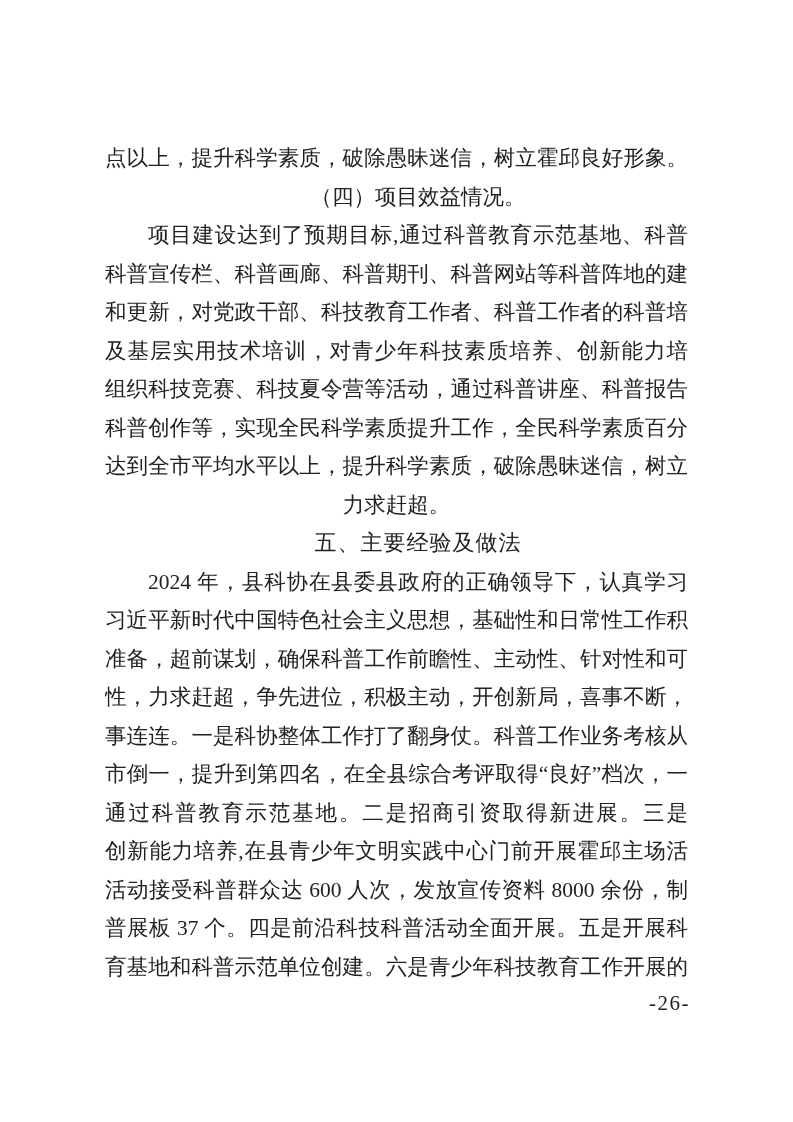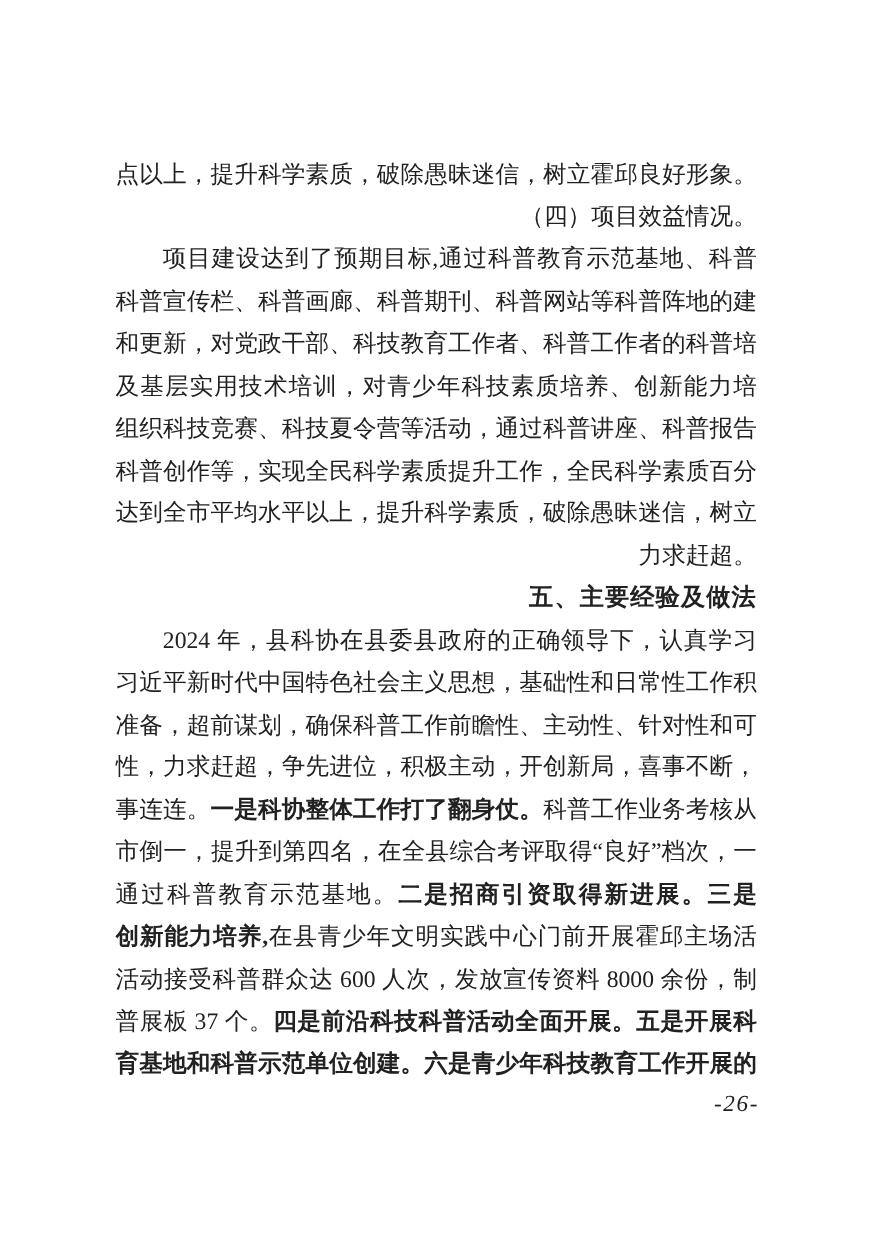--- a/index.html
+++ b/index.html
@@ -21,47 +21,46 @@
     left: 105px;
     top: 139px;
     width: 583px;
   }
   .line {
     font-size: 21.5px;
     line-height: 38.5px;
     height: 38.5px;
     overflow: hidden;
     white-space: normal;
-    text-align: right;
+    text-align: center;
   }
   .line.fill {
     text-align: justify;
     text-align-last: justify;
     -moz-text-align-last: justify;
   }
   .line.indent {
     text-indent: 43px;
   }
   .line.heading {
     font-family: "Liberation Sans", "DejaVu Sans", sans-serif;
     font-weight: 700;
     font-size: 22px;
     letter-spacing: 1px;
   }
   .seg { font-weight: 400; }
-  .seg-bold { font-weight: 700; }
+  .seg-bold { font-weight: 400; }
   .page-number {
     position: absolute;
     top: 991px;
     right: 103px;
     font-size: 21px;
     letter-spacing: 1.5px;
     font-family: "Liberation Serif", "DejaVu Serif", serif;
     color: #212121;
-    font-style: italic;
   }
 </style>
 </head>
 <body>
 
 <div class="page">
   <div class="content">
       <div class="line fill"><span class="seg">点以上，提升科学素质，破除愚昧迷信，树立霍邱良好形象。</span></div>
       <div class="line indent"><span class="seg">（四）项目效益情况。</span></div>
       <div class="line fill indent"><span class="seg">项目建设达到了预期目标,通过科普教育示范基地、科普场馆、</span></div>

